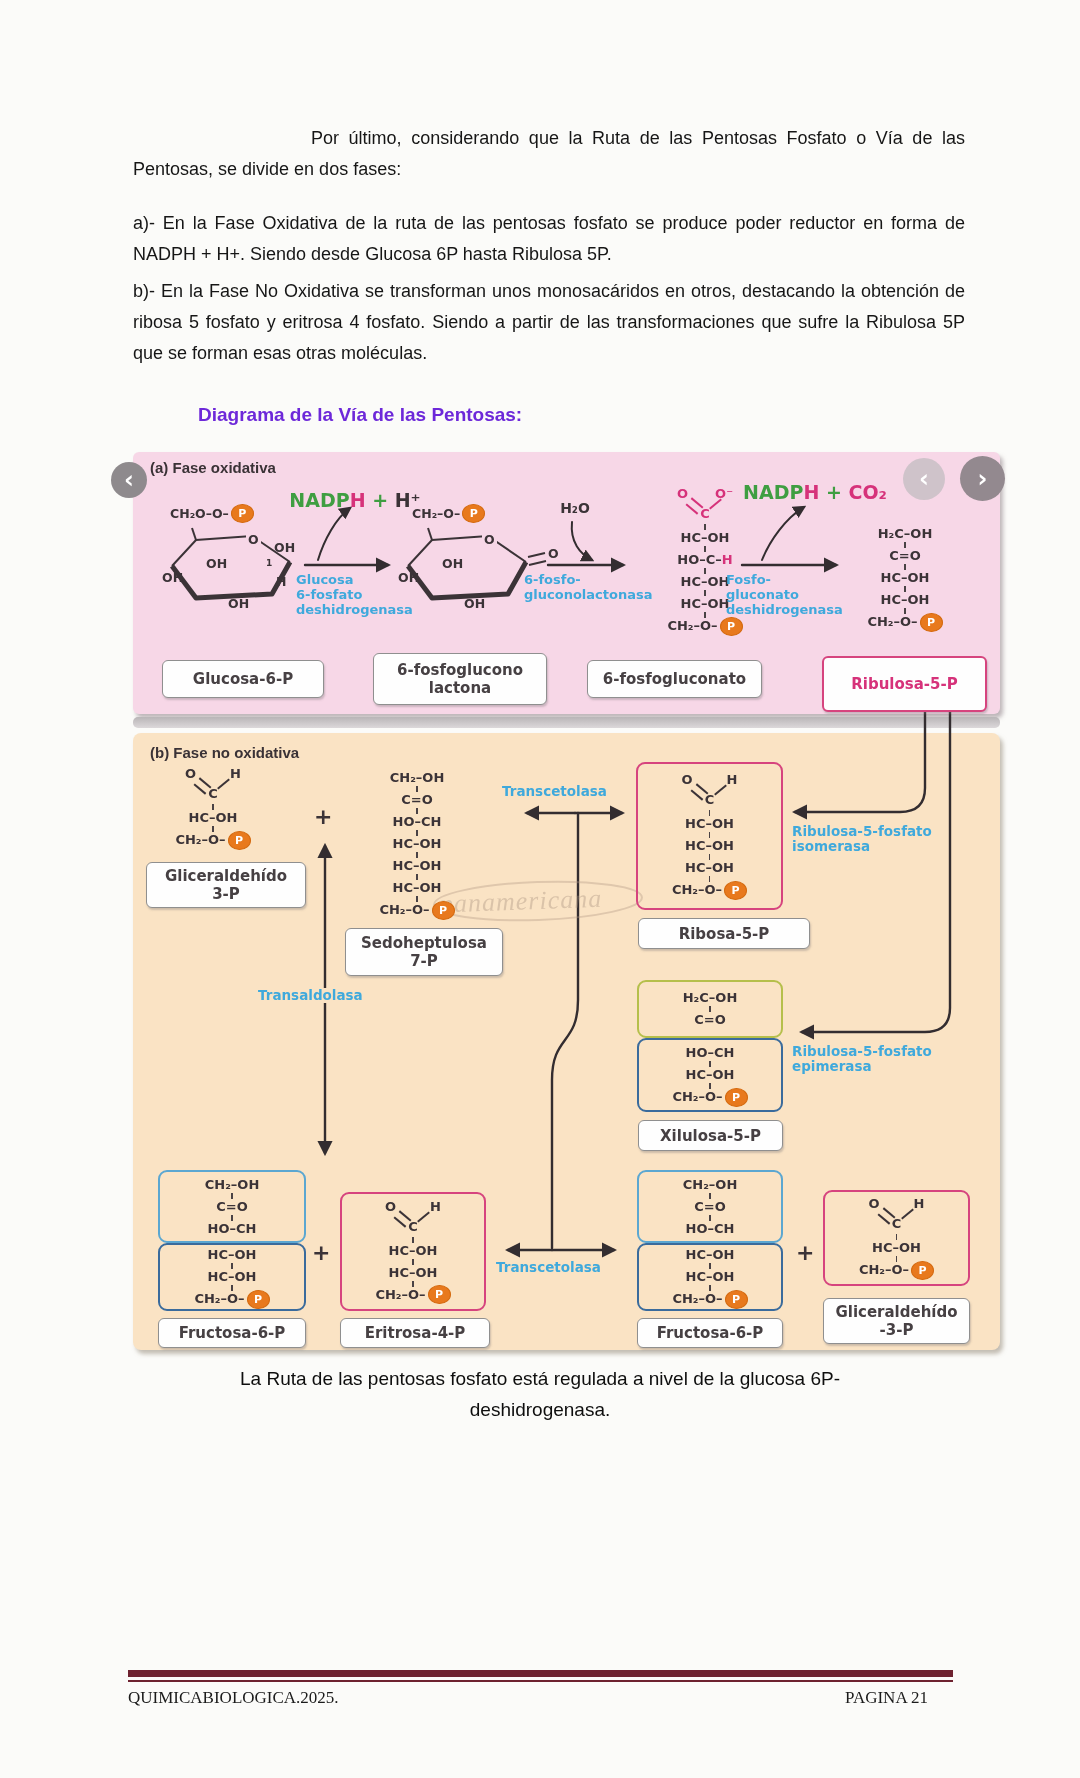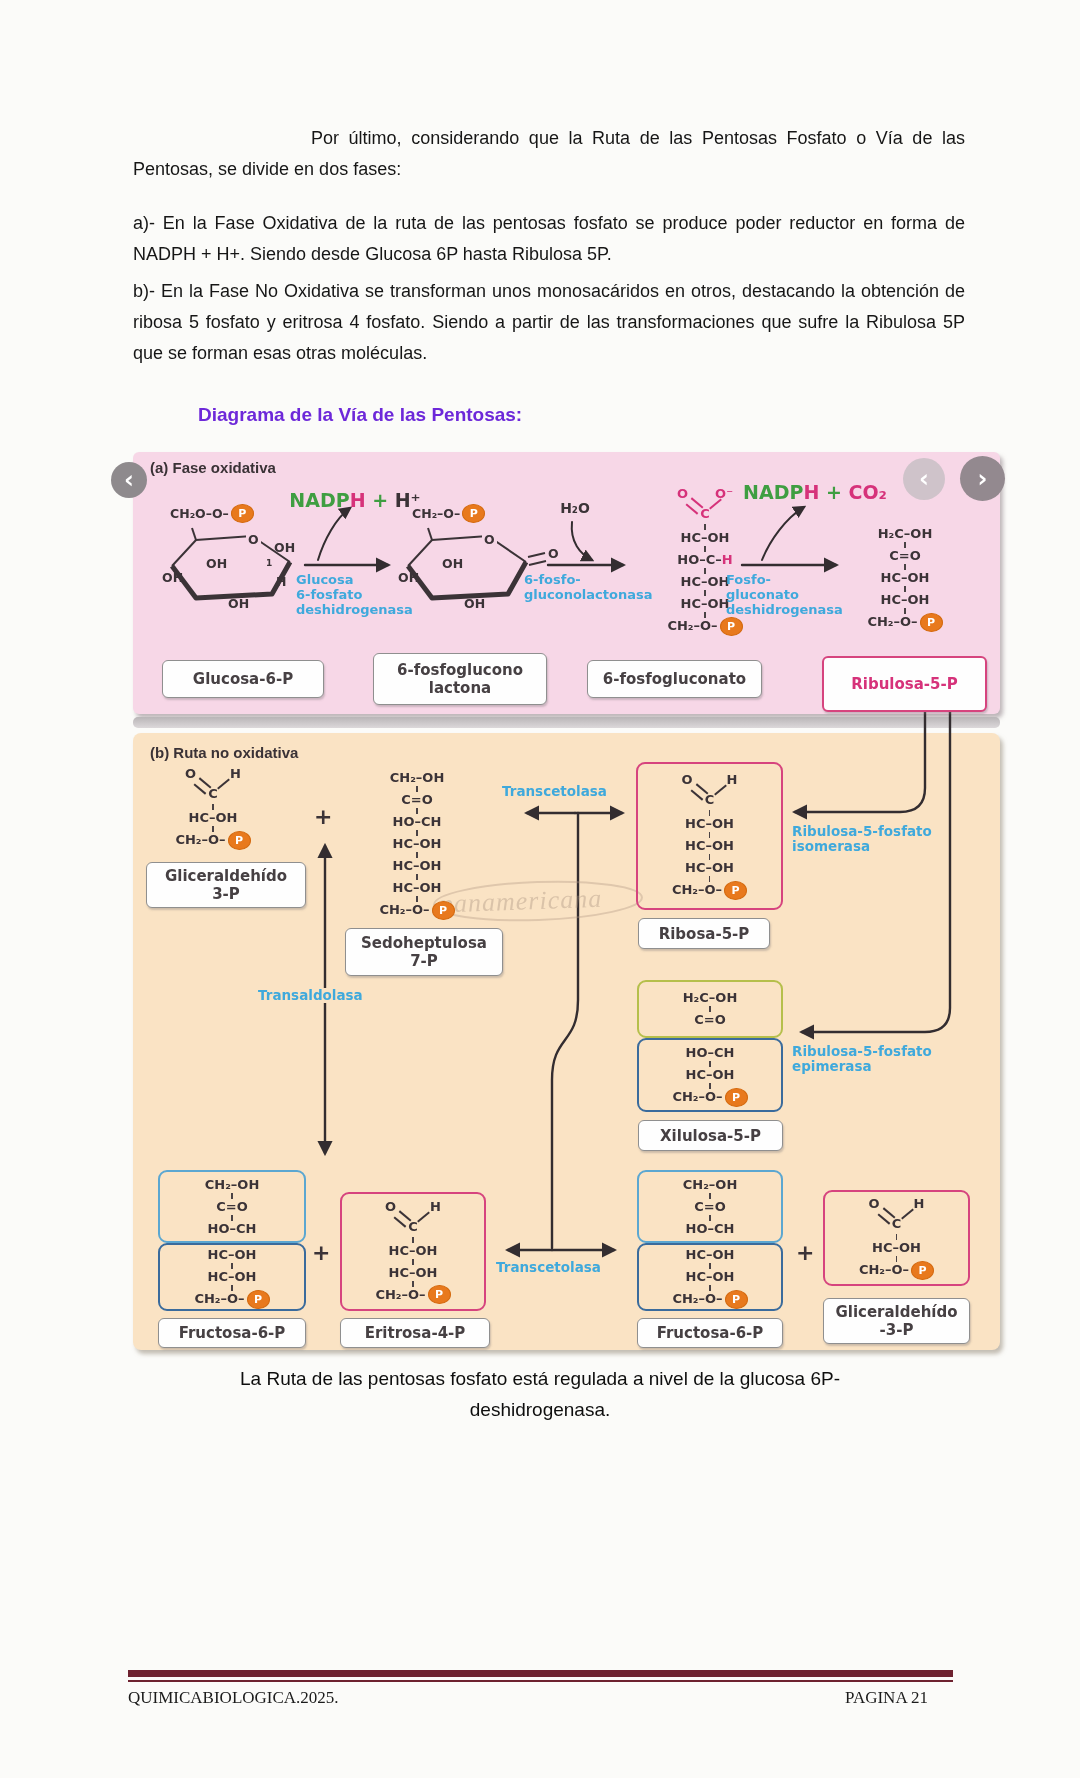--- a/index.html
+++ b/index.html
@@ -235,21 +235,21 @@
     <span>6-fosfoglucono lactona</span>
   </div>
 <div class="lbox" style="left:587px;top:660px;width:175px;height:38px">
     <span>6-fosfogluconato</span>
   </div>
 <div class="lbox pinkbox" style="left:822px;top:656px;width:165px;height:56px">
     <span>Ribulosa-5-P</span>
   </div>
 
 <div class="ptitle" style="left:150px;top:744px">
-  <span class="tag">(b)</span>&nbsp;<span class="t600">Ruta </span><span class="t800">no</span><span class="t600"> oxidativa</span>
+  <span class="tag">(b)</span>&nbsp;<span class="t600">Fase </span><span class="t800">no</span><span class="t600"> oxidativa</span>
 </div>
 
 <div class="wmark" style="left:428px;top:876px;width:220px;height:50px">
   <svg width="220" height="50">
     <ellipse cx="110" cy="25" rx="104" ry="19" fill="none" stroke="#b49a86" stroke-width="2"></ellipse>
   </svg>
   <span class="wtext">panamericana</span>
 </div>
 
 <div class="mol" style="left:158px;top:768px;width:110px">
@@ -315,21 +315,21 @@
     <i class="vb"></i>
   <div class="mrow">HC–OH</div>
     <i class="vb"></i>
   <div class="mrow">HC–OH</div>
     <i class="vb"></i>
   <div class="mrow">
       <span>CH₂–O–</span>
       <span class="pcirc">P</span>
     </div>
 </div>
-<div class="lbox" style="left:638px;top:918px;width:132px;height:31px">
+<div class="lbox" style="left:638px;top:918px;width:172px;height:31px">
     <span>Ribosa-5-P</span>
   </div>
 
 <div class="enz" style="left:792px;top:824px;width:186px;font-size:13.5px">
   <span style="display:block">Ribulosa-5-fosfato</span>
   <span style="display:block">isomerasa</span>
 </div>
 <div class="enz" style="left:792px;top:1044px;width:186px;font-size:13.5px">
   <span style="display:block">Ribulosa-5-fosfato</span>
   <span style="display:block">epimerasa</span>

